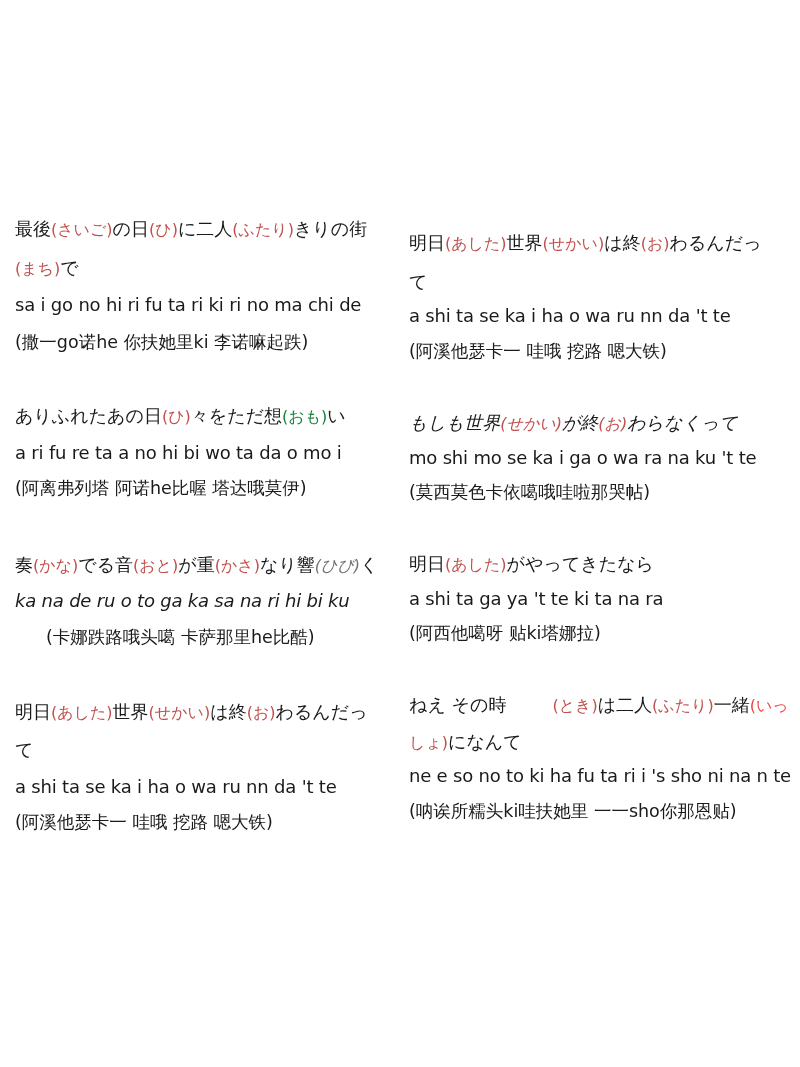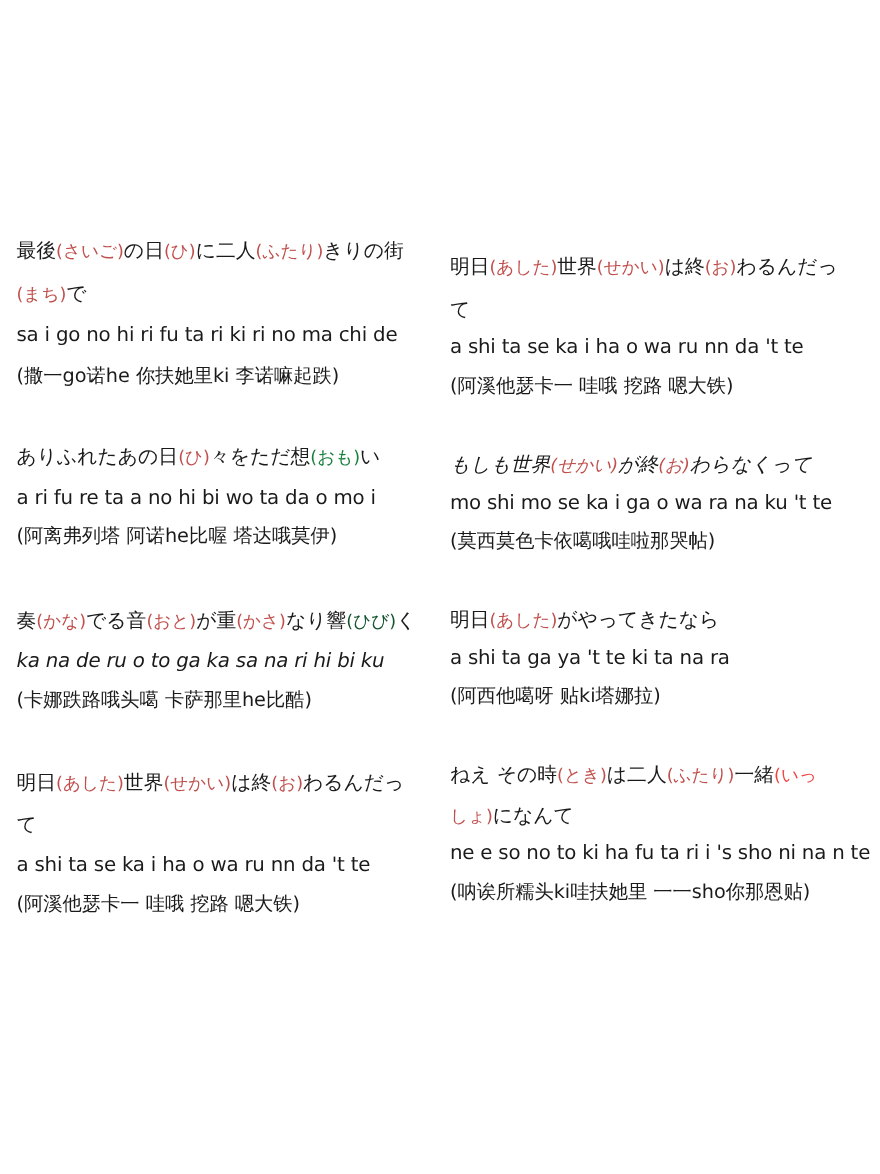--- a/index.html
+++ b/index.html
@@ -42,23 +42,23 @@
   <div class="line cn" style="top:113px;">(撒一go诺he 你扶她里ki 李诺嘛起跌)</div>
 </div>
 
 <div class="block" style="left:15px; top:405px;">
   <div class="line jp" style="top:0px;"><span>ありふれたあの日</span><span class="furi" style="color: rgb(192, 80, 77);">(ひ)</span><span>々をただ想</span><span class="furi" style="color: #15803d;">(おも)</span><span>い</span></div>
   <div class="line romaji" style="top:37px;">a ri fu re ta a no hi bi wo ta da o mo i</div>
   <div class="line cn" style="top:72px;">(阿离弗列塔 阿诺he比喔 塔达哦莫伊)</div>
 </div>
 
 <div class="block" style="left:15px; top:554px;">
-  <div class="line jp" style="top:0px;"><span>奏</span><span class="furi" style="color: rgb(192, 80, 77);">(かな)</span><span>でる音</span><span class="furi" style="color: rgb(192, 80, 77);">(おと)</span><span>が重</span><span class="furi" style="color: rgb(192, 80, 77);">(かさ)</span><span>なり響</span><span class="furi" style="color: #14532d;">(ひび)</span><span>く</span></div>
+  <div class="line jp" style="top:0px;"><span>奏</span><span class="furi" style="color: rgb(192, 80, 77);">(かな)</span><span>でる音</span><span class="furi" style="color: rgb(192, 80, 77);">(おと)</span><span>が重</span><span class="furi" style="color: rgb(192, 80, 77);">(かさ)</span><span>なり響</span><span class="furi" style="color: #737373; font-style: italic;">(ひび)</span><span>く</span></div>
   <div class="line romaji" style="top:36px;font-style:italic;">ka na de ru o to ga ka sa na ri hi bi ku</div>
-  <div class="line cn" style="top:72px;">(卡娜跌路哦头噶 卡萨那里he比酷)</div>
+  <div class="line cn" style="top:72px;margin-left:31px;">(卡娜跌路哦头噶 卡萨那里he比酷)</div>
 </div>
 
 <div class="block" style="left:15px; top:701px;">
   <div class="line jp" style="top:0px;"><span>明日</span><span class="furi" style="color: rgb(192, 80, 77);">(あした)</span><span>世界</span><span class="furi" style="color: rgb(192, 80, 77);">(せかい)</span><span>は終</span><span class="furi" style="color: rgb(192, 80, 77);">(お)</span><span>わるんだっ</span></div>
   <div class="line jp" style="top:38px;"><span>て</span></div>
   <div class="line romaji" style="top:75px;">a shi ta se ka i ha o wa ru nn da 't te</div>
   <div class="line cn" style="top:110px;">(阿溪他瑟卡一 哇哦 挖路 嗯大铁)</div>
 </div>
 
 <div class="block" style="left:409px; top:232px;">
@@ -74,17 +74,17 @@
   <div class="line cn" style="top:69px;">(莫西莫色卡依噶哦哇啦那哭帖)</div>
 </div>
 
 <div class="block" style="left:409px; top:553px;">
   <div class="line jp" style="top:0px;"><span>明日</span><span class="furi" style="color: rgb(192, 80, 77);">(あした)</span><span>がやってきたなら</span></div>
   <div class="line romaji" style="top:35px;">a shi ta ga ya 't te ki ta na ra</div>
   <div class="line cn" style="top:69px;">(阿西他噶呀 贴ki塔娜拉)</div>
 </div>
 
 <div class="block" style="left:409px; top:694px;">
-  <div class="line jp" style="top:0px;"><span>ねえ その時</span><span class="furi" style="color: rgb(192, 80, 77);">(とき)</span><span>は二人</span><span class="furi" style="color: rgb(192, 80, 77);">(ふたり)</span><span>一緒</span><span class="furi" style="color: #ef4444;">(いっ</span></div>
+  <div class="line jp" style="top:0px;"><span>ねえ その時</span><span class="furi" style="color: rgb(192, 80, 77); margin-left: 46px;">(とき)</span><span>は二人</span><span class="furi" style="color: rgb(192, 80, 77);">(ふたり)</span><span>一緒</span><span class="furi" style="color: #ef4444;">(いっ</span></div>
   <div class="line jp" style="top:37px;"><span class="furi" style="color: rgb(192, 80, 77);">しょ)</span><span>になんて</span></div>
   <div class="line romaji" style="top:71px;">ne e so no to ki ha fu ta ri i 's sho ni na n te</div>
   <div class="line cn" style="top:106px;">(呐诶所糯头ki哇扶她里 一一sho你那恩贴)</div>
 </div>
 
 </body></html>

